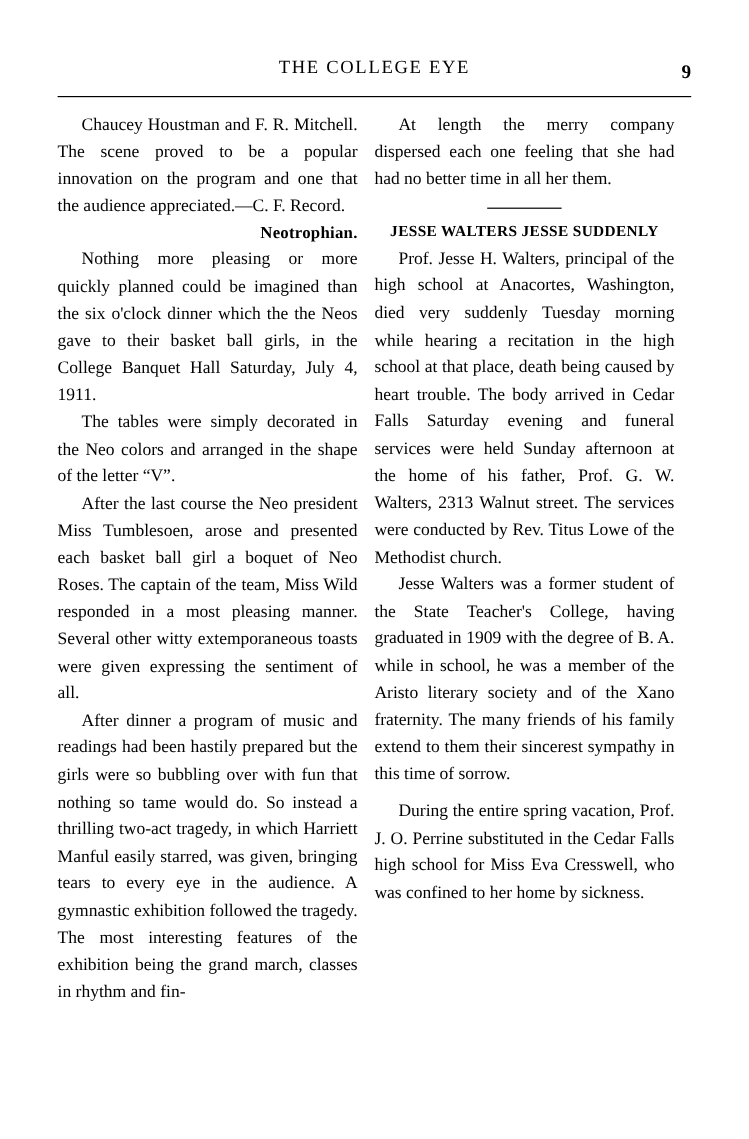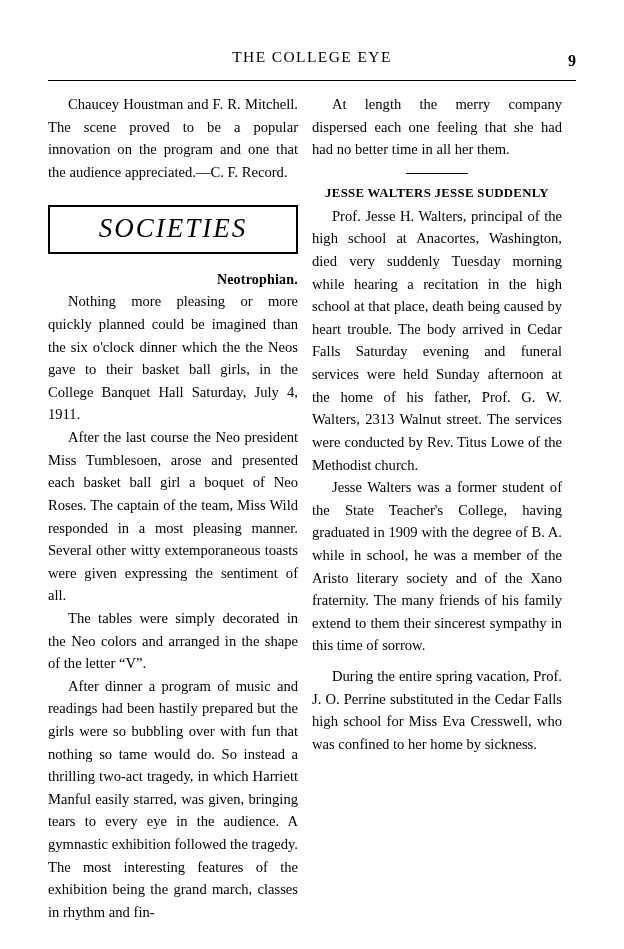--- a/index.html
+++ b/index.html
@@ -119,31 +119,26 @@
   </div>
 
   <hr class="head-rule">
 
   <div class="columns">
 
     <div class="col">
 
       <p>Chaucey Houstman and F. R. Mitchell. The scene proved to be a popular innovation on the program and one that the audience appreciated.—C. F. Record.</p>
 
-      <div class="societies-box">
-        <div class="inner">
-          <span class="societies-title">SOCIETIES</span>
-        </div>
-      </div>
 
       <div class="sub-head">Neotrophian.</div>
 
       <p>Nothing more pleasing or more quickly planned could be imagined than the six o'clock dinner which the the Neos gave to their basket ball girls, in the College Banquet Hall Saturday, July 4, 1911.</p>
+      <p>The tables were simply decorated in the Neo colors and arranged in the shape of the letter “V”.</p>
       <p>After the last course the Neo president Miss Tumblesoen, arose and presented each basket ball girl a boquet of Neo Roses. The captain of the team, Miss Wild responded in a most pleasing manner. Several other witty extemporaneous toasts were given expressing the sentiment of all.</p>
-      <p>The tables were simply decorated in the Neo colors and arranged in the shape of the letter “V”.</p>
       <p>After dinner a program of music and readings had been hastily prepared but the girls were so bubbling over with fun that nothing so tame would do. So instead a thrilling two-act tragedy, in which Harriett Manful easily starred, was given, bringing tears to every eye in the audience. A gymnastic exhibition followed the tragedy. The most interesting features of the exhibition being the grand march, classes in rhythm and fin-</p>
 
     </div>
 
     <div class="col">
 
       <p>At length the merry company dispersed each one feeling that she had had no better time in all her them.</p>
 
       <div class="short-rule"></div>
 

